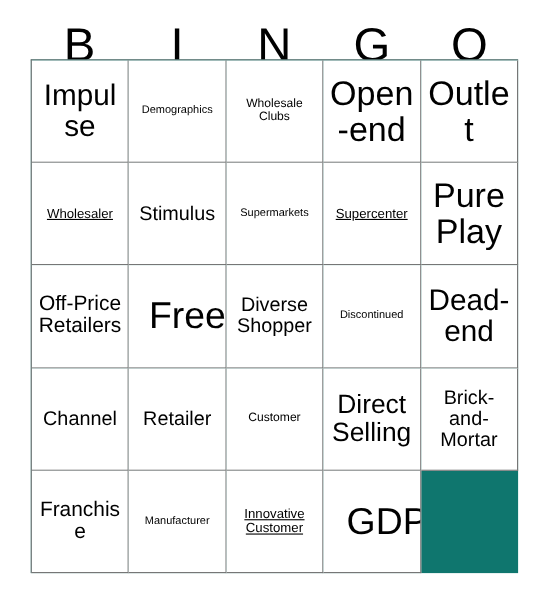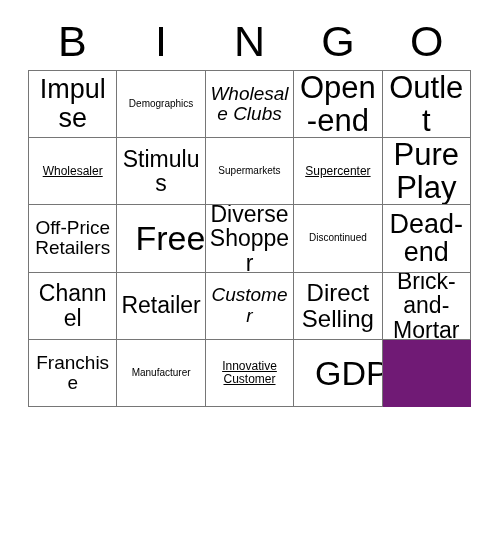--- a/index.html
+++ b/index.html
@@ -43,30 +43,30 @@
     font-weight: 400;
     letter-spacing: 0;
     color: #000000;
     user-select: none;
   }
 
   
   #bingo-grid {
     position: absolute;
     left: 28px;
-    top: 70px;
+    top: 54px;
     width: 443px;
-    height: 337px;
+    height: 467px;
     box-sizing: border-box;
     border-top: 1px solid #767676;
     border-left: 1px solid #767676;
     display: grid;
     grid-template-columns: repeat(5, 1fr);
     grid-template-rows: repeat(5, 1fr);
-    background: #701a75;
+    background: #0f766e;
   }
 
   .bingo-cell {
     box-sizing: border-box;
     border-right: 1px solid #767676;
     border-bottom: 1px solid #767676;
     display: flex;
     align-items: center;
     justify-content: center;
     text-align: center;
@@ -81,23 +81,23 @@
     line-height: 1.07;
     color: #000000;
     word-wrap: break-word;
     overflow-wrap: break-word;
     hyphens: manual;
   }
 
   
   .fs-xs  { font-size: 10px; }
   .fs-s   { font-size: 12px; text-decoration: underline; }
-  .fs-sm  { font-size: 19px; font-style: italic; }
+  .fs-sm  { font-size: 11px; }
   .fs-m   { font-size: 19px; }
-  .fs-ml  { font-size: 23px; }
+  .fs-ml  { font-size: 18px; }
   .fs-l   { font-size: 24px; }
   .fs-xl  { font-size: 27px; }
   .fs-xxl { font-size: 31px; }
   .fs-free{ font-size: 34px; margin-left: 28px; }
 </style>
 </head>
 <body>
 
 <div id="bingo-card">
 

